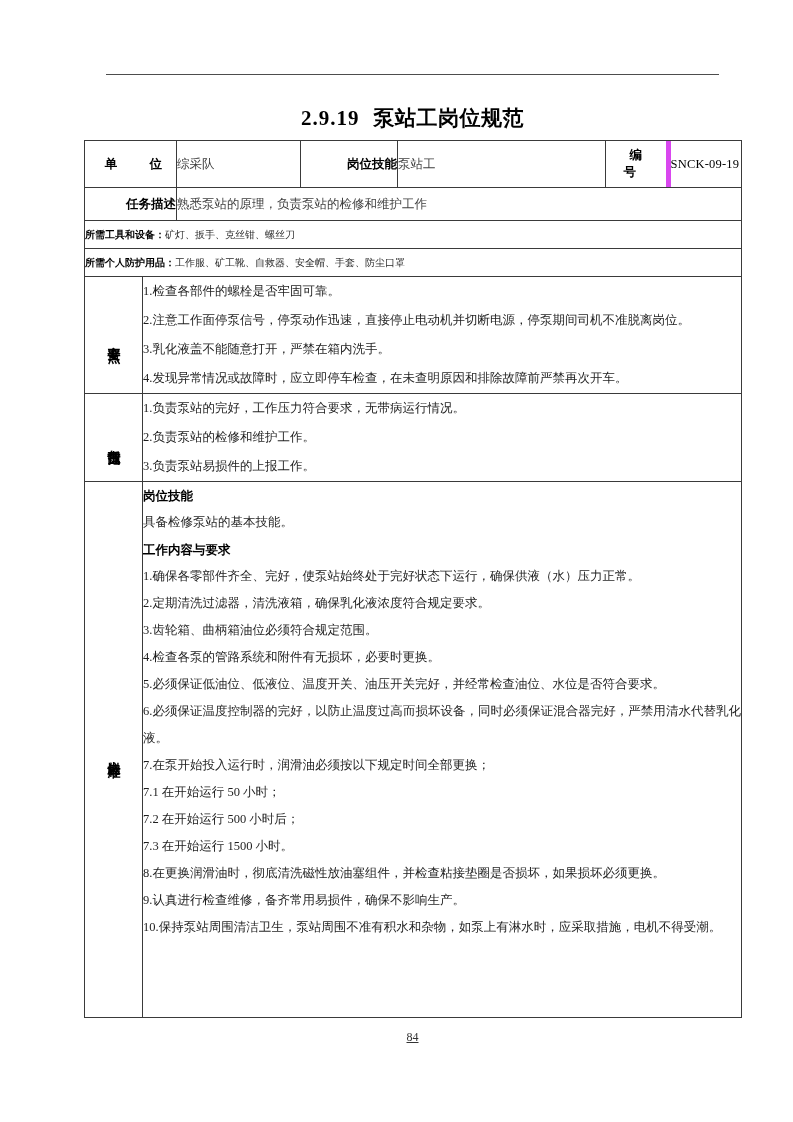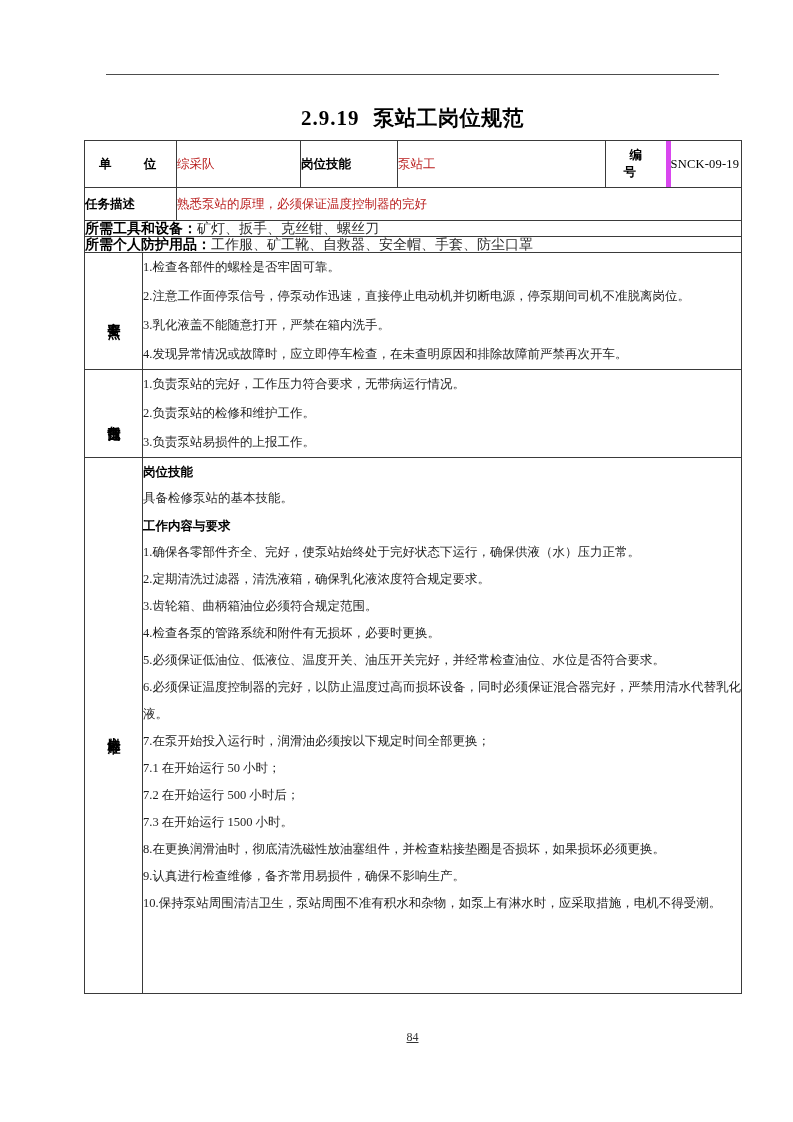--- a/index.html
+++ b/index.html
@@ -66,49 +66,49 @@
     padding: 0;
     vertical-align: top;
   }
 
   .lbl-bold {
     font-family: "DejaVu Sans", "Liberation Sans", sans-serif;
     font-weight: bold;
     font-size: 12.5px;
   }
   .cell-center {
-    text-align: left;
+    text-align: right;
     vertical-align: middle !important;
     padding: 6px 4px;
   }
   .spaced2 {
     letter-spacing: 14px;
     padding-left: 14px;
     padding-right: 0;
   }
   .value-cell {
     padding: 6px 9px;
     font-size: 12.5px;
-    color: #b91c1c;
+    color: #404040;
     vertical-align: middle !important;
   }
   .mono-id {
     font-family: "Liberation Serif", serif;
     font-size: 12.5px;
     letter-spacing: 0.2px;
   }
 
   .row-h1 { height: 34px; }
   .row-h2 { height: 33px; }
 
   
   .inline-row {
     padding: 8px 9px;
-    font-size: 14px;
-    line-height: 14px;
+    font-size: 10px;
+    line-height: 27px;
   }
   .inline-row .k {
     font-family: "DejaVu Sans", "Liberation Sans", sans-serif;
     font-weight: bold;
   }
   .inline-row .v { color: #2b2b2b; }
 
   
   .vlabel-cell {
     width: 58px;
@@ -202,21 +202,21 @@
             </td>
             <td style="border:none;padding:6px 0;vertical-align:middle" class="mono-id">SNCK-09-19</td>
           </tr>
         </tbody>
             </table>
       </td>
     </tr>
 
     <tr class="row-h2">
       <td class="cell-center lbl-bold" colspan="2">任务描述</td>
-      <td class="value-cell" colspan="4">熟悉泵站的原理，必须保证温度控制器的完好</td>
+      <td class="value-cell" colspan="4">熟悉泵站的原理，负责泵站的检修和维护工作</td>
     </tr>
 
     <tr>
       <td class="inline-row" colspan="6">
         <span class="k">所需工具和设备：</span><span class="v">矿灯、扳手、克丝钳、螺丝刀</span>
       </td>
     </tr>
 
     <tr>
       <td class="inline-row" colspan="6">

